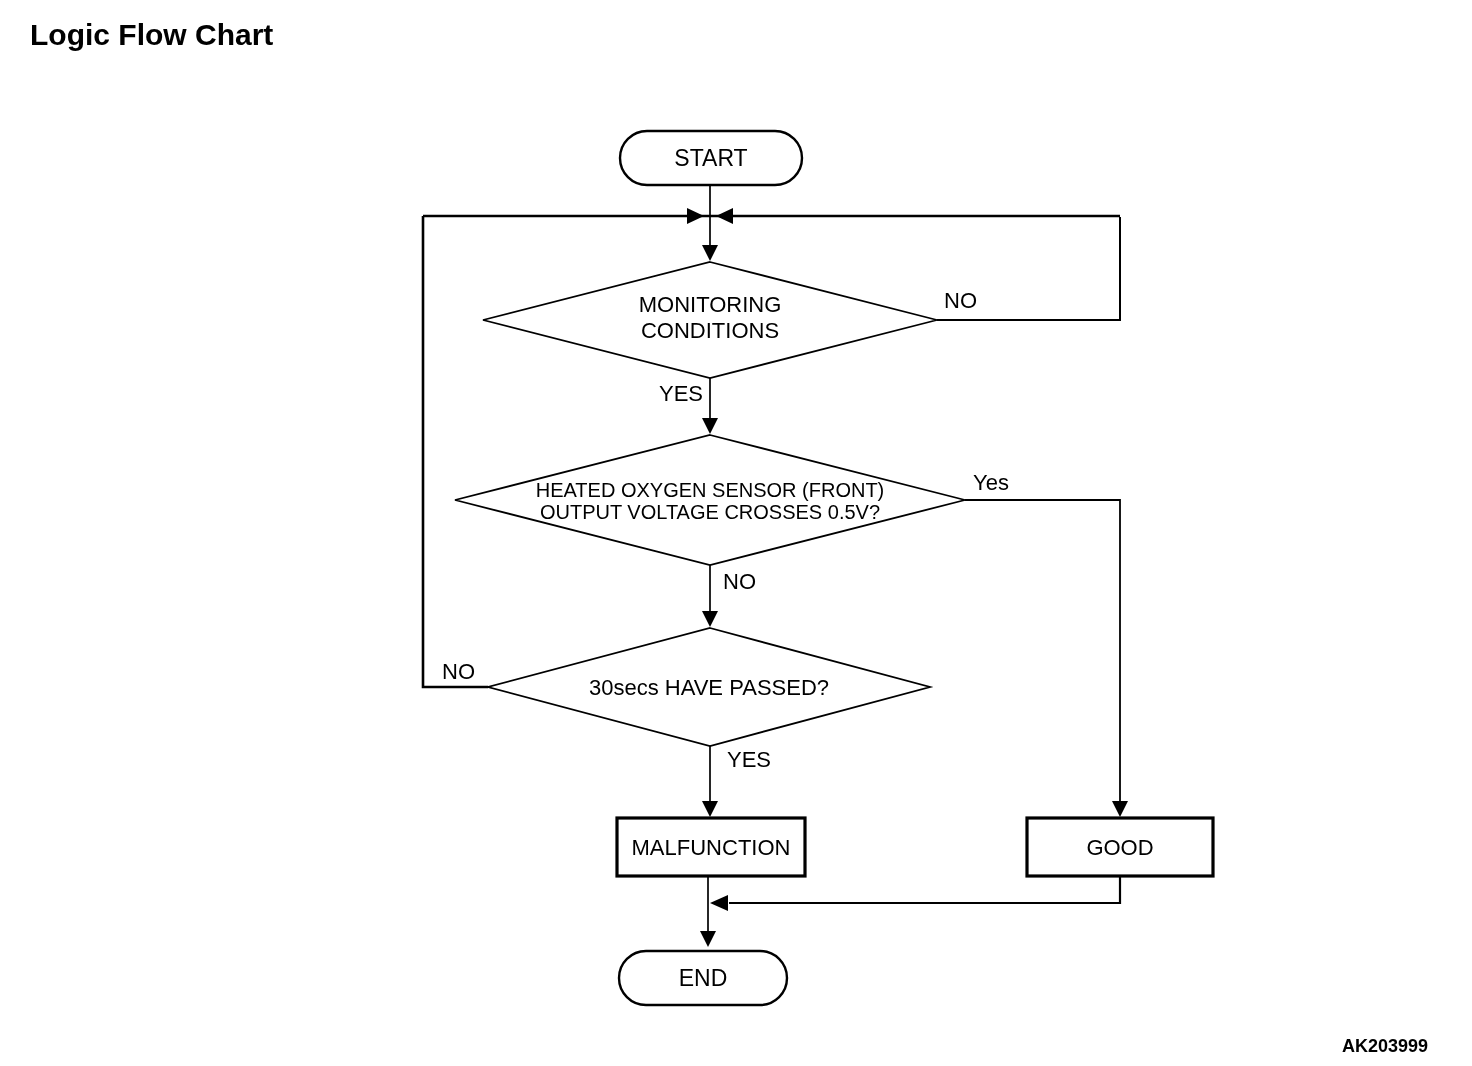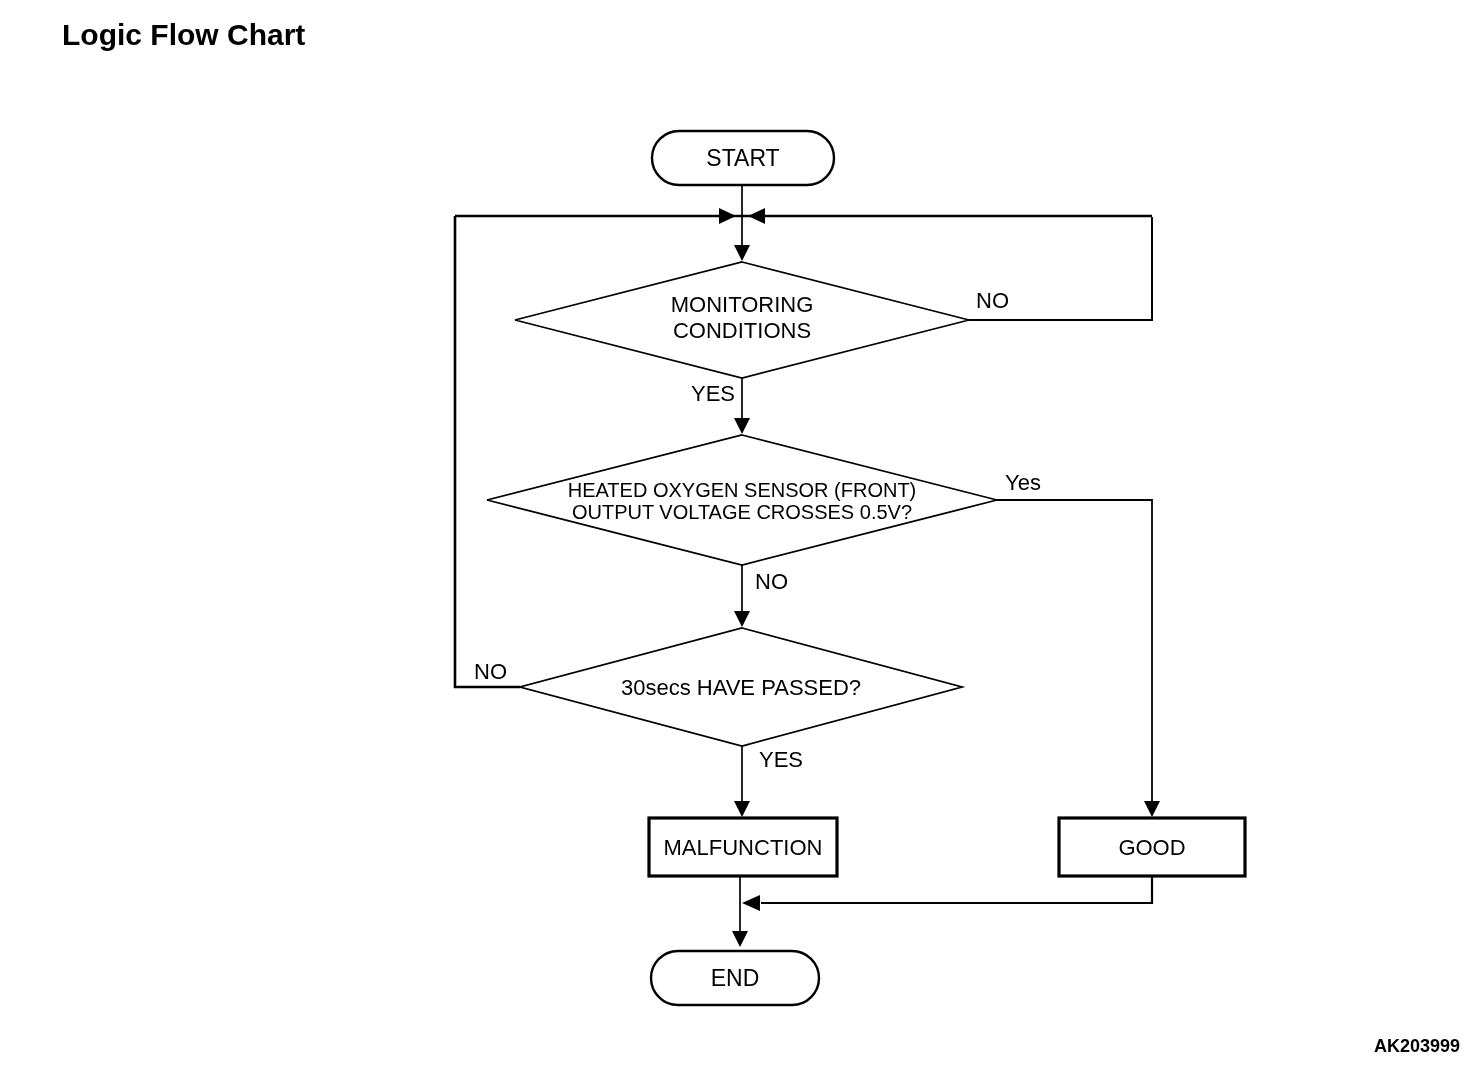--- a/index.html
+++ b/index.html
@@ -8,21 +8,20 @@
     background: #ffffff;
     width: 1472px;
     height: 1066px;
     overflow: hidden;
   }
   .canvas-wrap {
     position: relative;
     width: 1208px;
     height: 1066px;
     background: #ffffff;
-    margin-left: 32px;
   }
   svg {
     display: block;
   }
   .t {
     font-family: "Liberation Sans", "DejaVu Sans", sans-serif;
     fill: #000000;
   }
   .title-text   { font-size: 30px; font-weight: bold; }
   .code-text    { font-size: 18px; font-weight: bold; }

